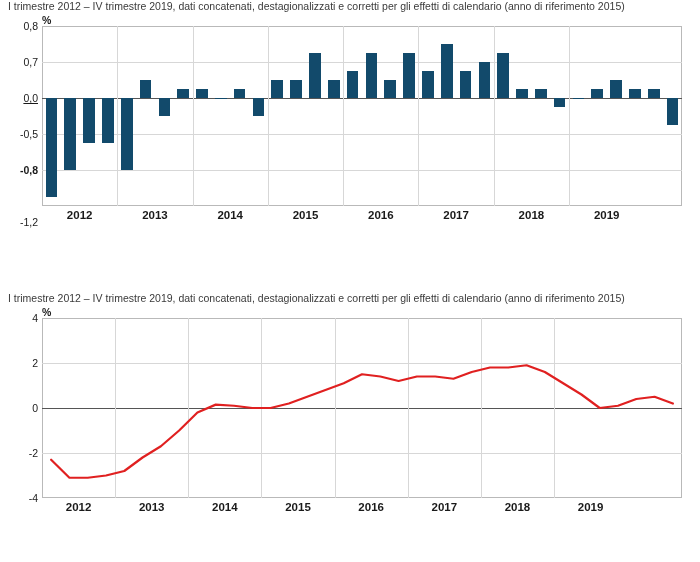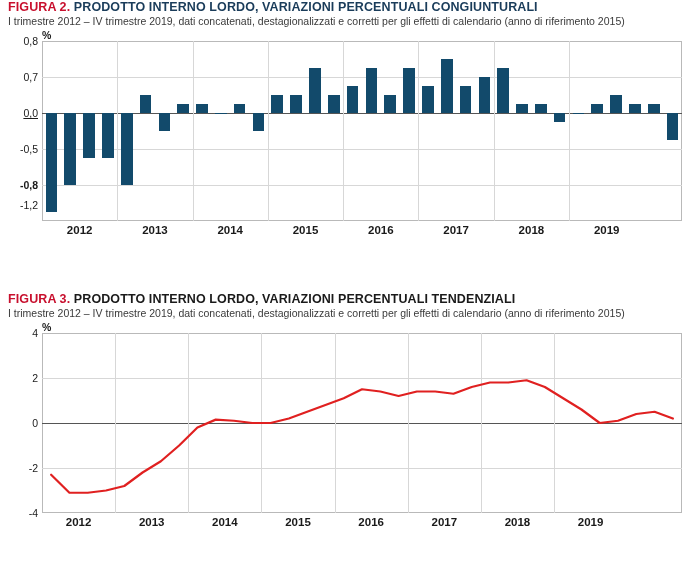--- a/index.html
+++ b/index.html
@@ -134,24 +134,20 @@
     position: absolute;
     inset: 0;
   }
 </style>
 </head>
 <body>
 
 <div class="page">
 
   <div class="figure" id="figure-1">
-    <div class="fig-title">
-      <span class="fig-label">FIGURA 2.</span>
-      <span class="fig-name">PRODOTTO INTERNO LORDO, VARIAZIONI PERCENTUALI CONGIUNTURALI</span>
-    </div>
     <div class="fig-sub">I trimestre 2012 – IV trimestre 2019, dati concatenati, destagionalizzati e corretti per gli effetti di calendario (anno di riferimento 2015)</div>
     <div class="unit">%</div>
     <div class="plot-wrap">
       <div class="plot" id="plot1" style="margin-left:34px; width:640px; height:180px;">
         <div class="plot-border"></div>
       <div class="gridline" style="top: 144px;"></div>
           <div class="gridline" style="top: 108px;"></div>
           <div class="gridline" style="top: 72px;"></div>
           <div class="gridline" style="top: 36px;"></div>
           <div class="zeroline" style="top: 72px;"></div>
@@ -193,45 +189,41 @@
             <div class="bar" style="left: 511.812px; width: 11.6706px; top: 72px; height: 9px; background: rgb(18, 74, 107);"></div>
             <div class="bar" style="left: 530.635px; width: 11.6706px; top: 72px; height: 1px; background: rgb(18, 74, 107);"></div>
             <div class="bar" style="left: 549.459px; width: 11.6706px; top: 63px; height: 9px; background: rgb(18, 74, 107);"></div>
             <div class="bar" style="left: 568.282px; width: 11.6706px; top: 54px; height: 18px; background: rgb(18, 74, 107);"></div>
             <div class="bar" style="left: 587.106px; width: 11.6706px; top: 63px; height: 9px; background: rgb(18, 74, 107);"></div>
             <div class="bar" style="left: 605.929px; width: 11.6706px; top: 63px; height: 9px; background: rgb(18, 74, 107);"></div>
             <div class="bar" style="left: 624.753px; width: 11.6706px; top: 72px; height: 27px; background: rgb(18, 74, 107);"></div>
           </div>
         </div>
       <div class="ylabels" id="ylabels1" style="height:180px; top:0;">
-          <div class="ylabel" style="top: 164px;">-1,2</div>
+          <div class="ylabel" style="top: 196px;">-1,2</div>
           <div class="ylabel" style="top: 144px; font-weight: bold;">-0,8</div>
           <div class="ylabel" style="top: 108px;">-0,5</div>
           <div class="ylabel" style="top: 72px; text-decoration: underline;">0,0</div>
           <div class="ylabel" style="top: 36px;">0,7</div>
           <div class="ylabel" style="top: 0px;">0,8</div>
         </div>
       <div class="xlabels" id="xlabels1" style="width:640px;">
           <div class="xlabel" style="left: 37.6471px;">2012</div>
           <div class="xlabel" style="left: 112.941px;">2013</div>
           <div class="xlabel" style="left: 188.235px;">2014</div>
           <div class="xlabel" style="left: 263.529px;">2015</div>
           <div class="xlabel" style="left: 338.824px;">2016</div>
           <div class="xlabel" style="left: 414.118px;">2017</div>
           <div class="xlabel" style="left: 489.412px;">2018</div>
           <div class="xlabel" style="left: 564.706px;">2019</div>
         </div>
     </div>
   </div>
 
   <div class="figure" id="figure-2">
-    <div class="fig-title">
-      <span class="fig-label">FIGURA 3.</span>
-      <span class="fig-name">PRODOTTO INTERNO LORDO, VARIAZIONI PERCENTUALI TENDENZIALI</span>
-    </div>
     <div class="fig-sub">I trimestre 2012 – IV trimestre 2019, dati concatenati, destagionalizzati e corretti per gli effetti di calendario (anno di riferimento 2015)</div>
     <div class="unit">%</div>
     <div class="plot-wrap">
       <div class="plot" id="plot2" style="margin-left:34px; width:640px; height:180px;">
         <div class="plot-border"></div>
       <div class="gridline" style="top: 135px;"></div>
           <div class="gridline" style="top: 90px;"></div>
           <div class="gridline" style="top: 45px;"></div>
           <div class="zeroline" style="top: 90px;"></div>
           <div class="vgrid" style="left: 73.1429px;"></div>

